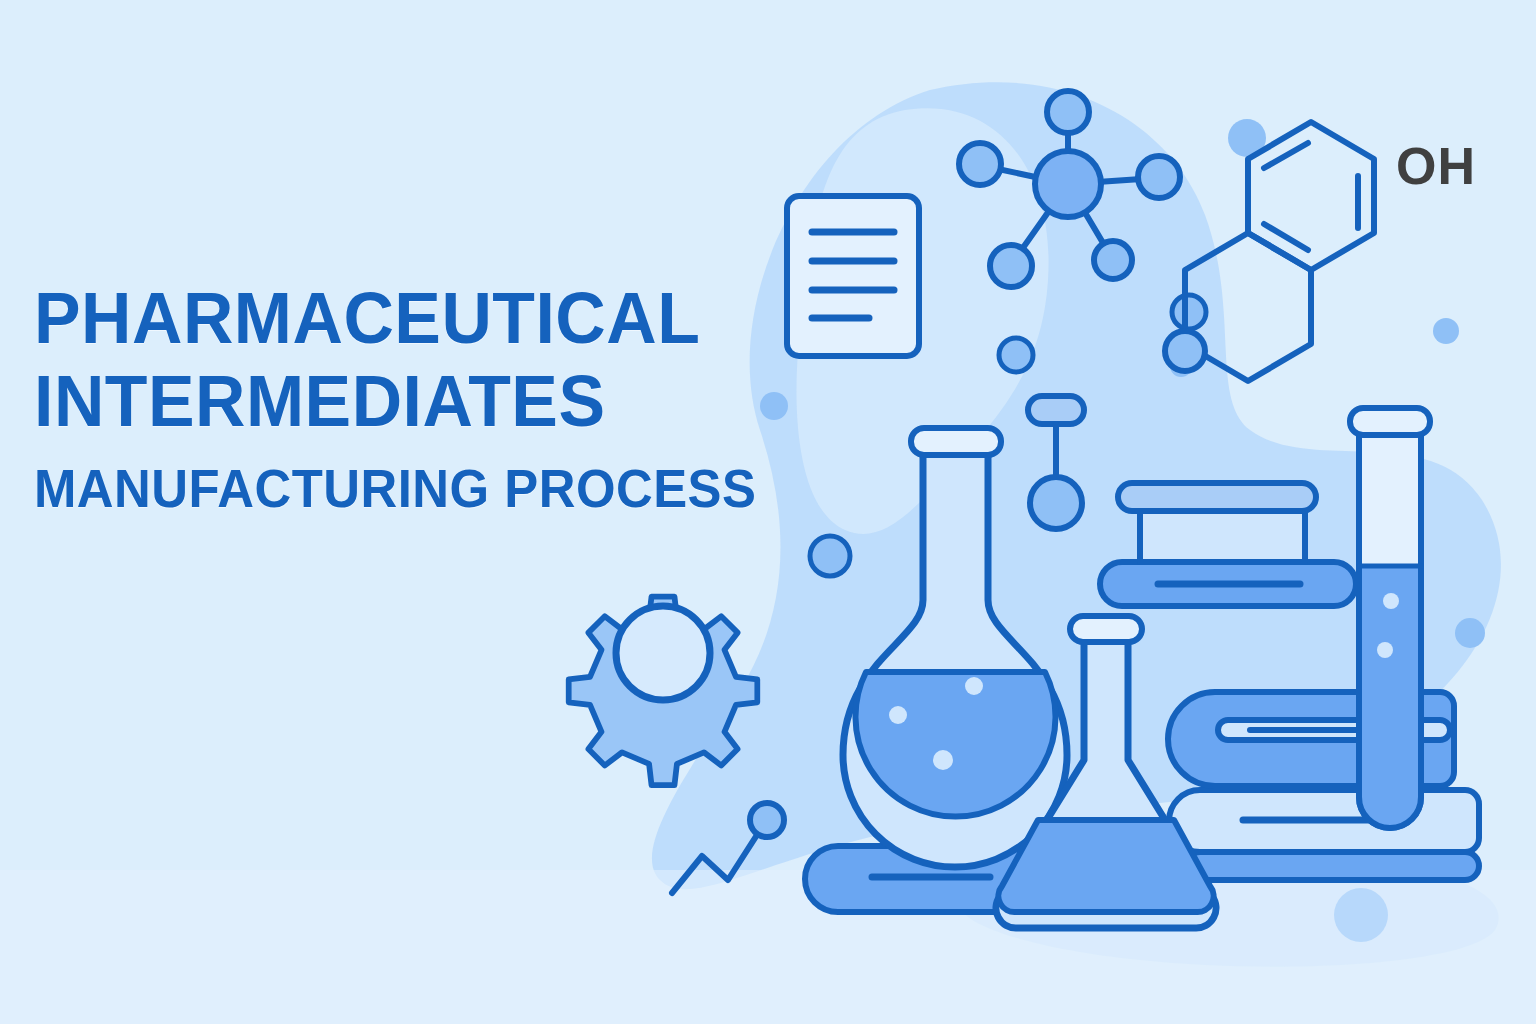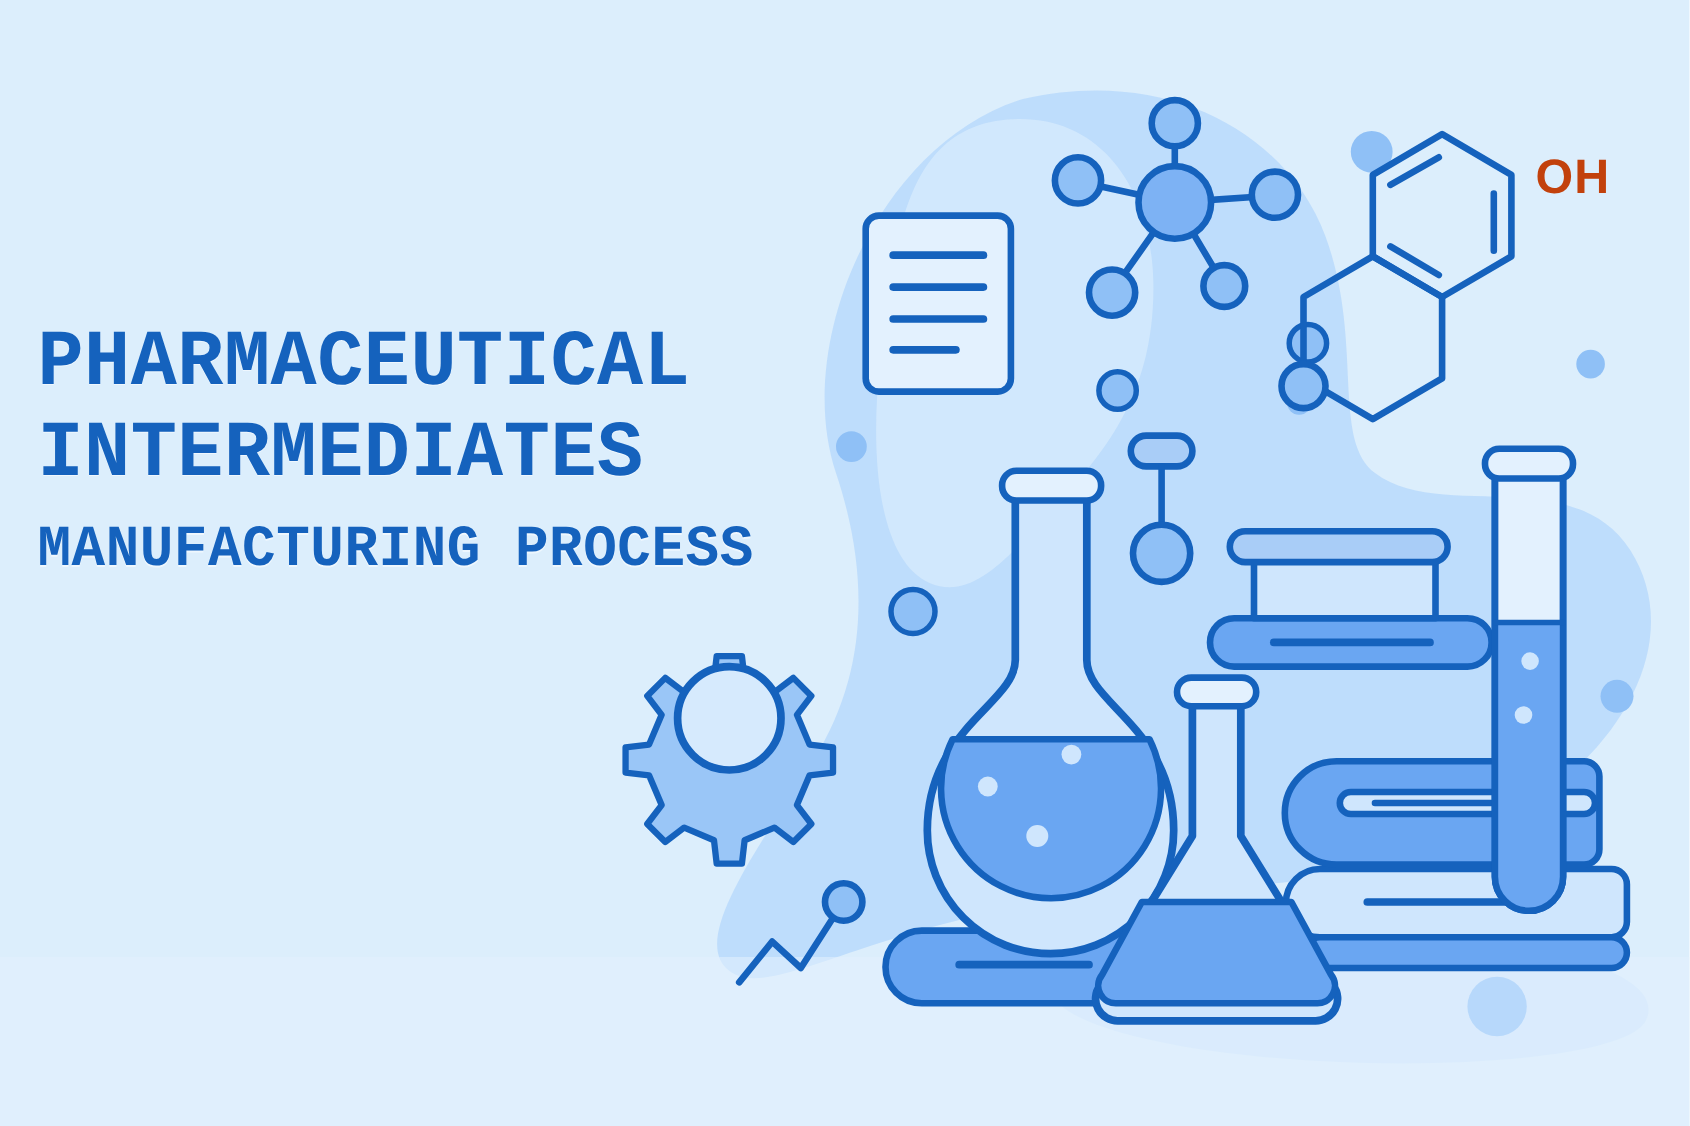--- a/index.html
+++ b/index.html
@@ -18,24 +18,23 @@
   #bg-svg, #art-svg {
     position: absolute;
     top: 0; left: 0;
     width: 1536px;
     height: 1024px;
     display: block;
   }
   #text-block {
     position: absolute;
     left: 34px;
-    top: 296px;
+    top: 284px;
     width: 740px;
     z-index: 5;
-    font-family: Liberation Mono, monospace;
   }
   .title-line {
     color: #1562bd;
     font-weight: bold;
     letter-spacing: 0.5px;
     line-height: 0.96;
     white-space: nowrap;
     text-shadow: 0 1px 0 rgba(255,255,255,0.55);
   }
   #title-line-1 {
@@ -57,23 +56,23 @@
     letter-spacing: 0.5px;
     white-space: nowrap;
     transform: scaleX(0.96);
     transform-origin: left center;
     text-shadow: 0 1px 0 rgba(255,255,255,0.5);
   }
   #oh-label {
     position: absolute;
     left: 1396px;
     top: 136px;
-    font-size: 44px;
+    font-size: 52px;
     font-weight: bold;
-    color: #c2410c;
+    color: #404040;
     letter-spacing: 1px;
     z-index: 6;
   }
 </style>
 </head>
 <body>
 
 <div id="banner">
 
   <svg id="bg-svg" viewBox="0 0 1536 1024">

